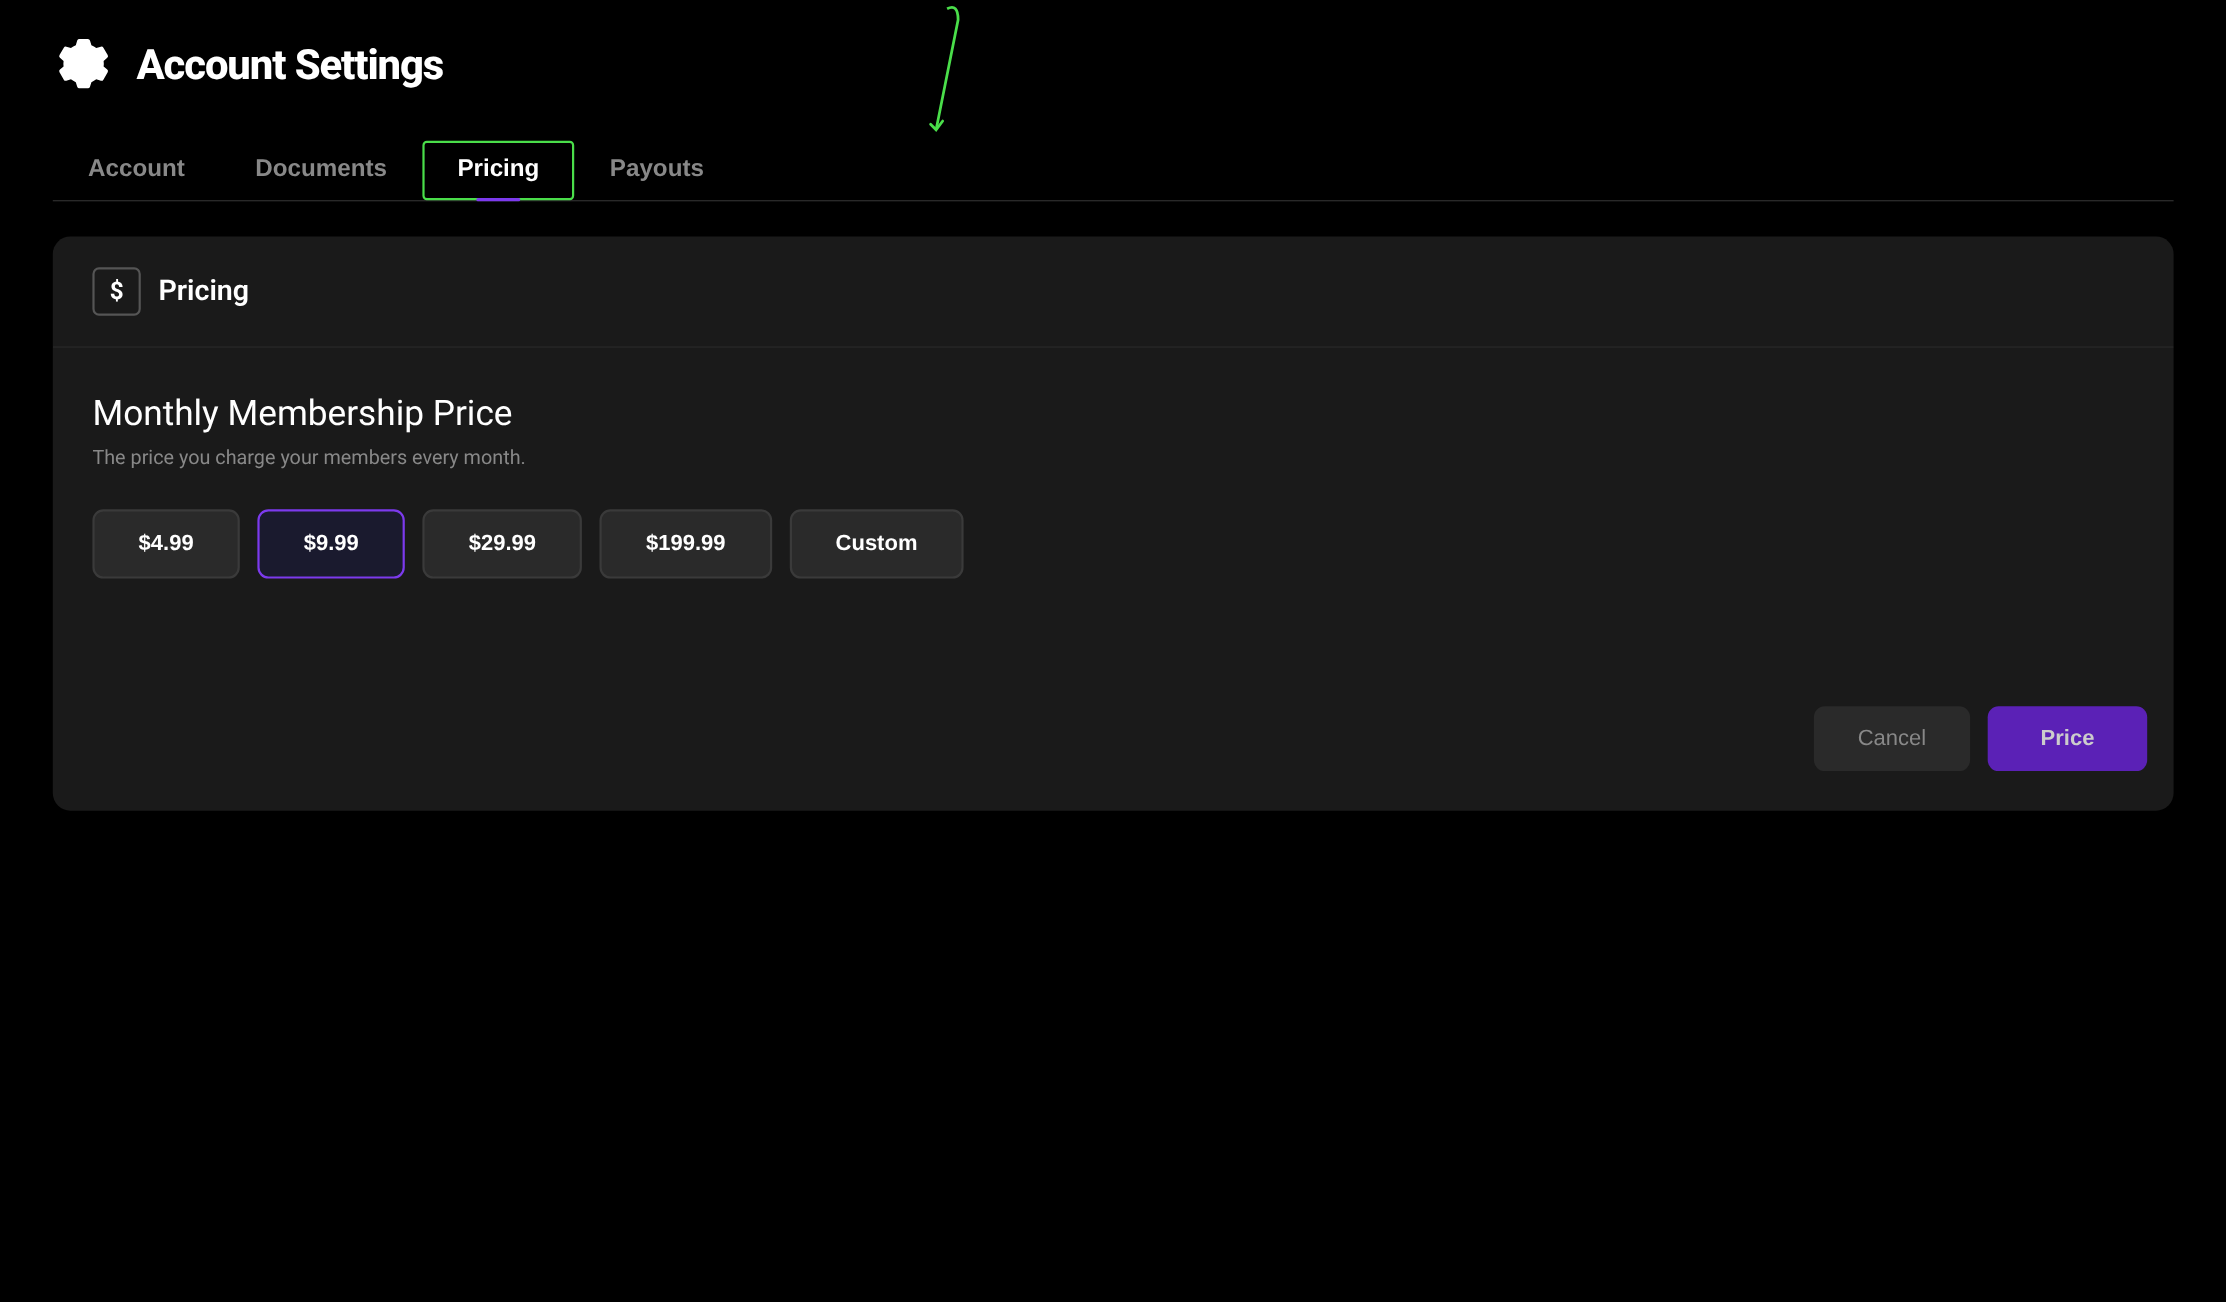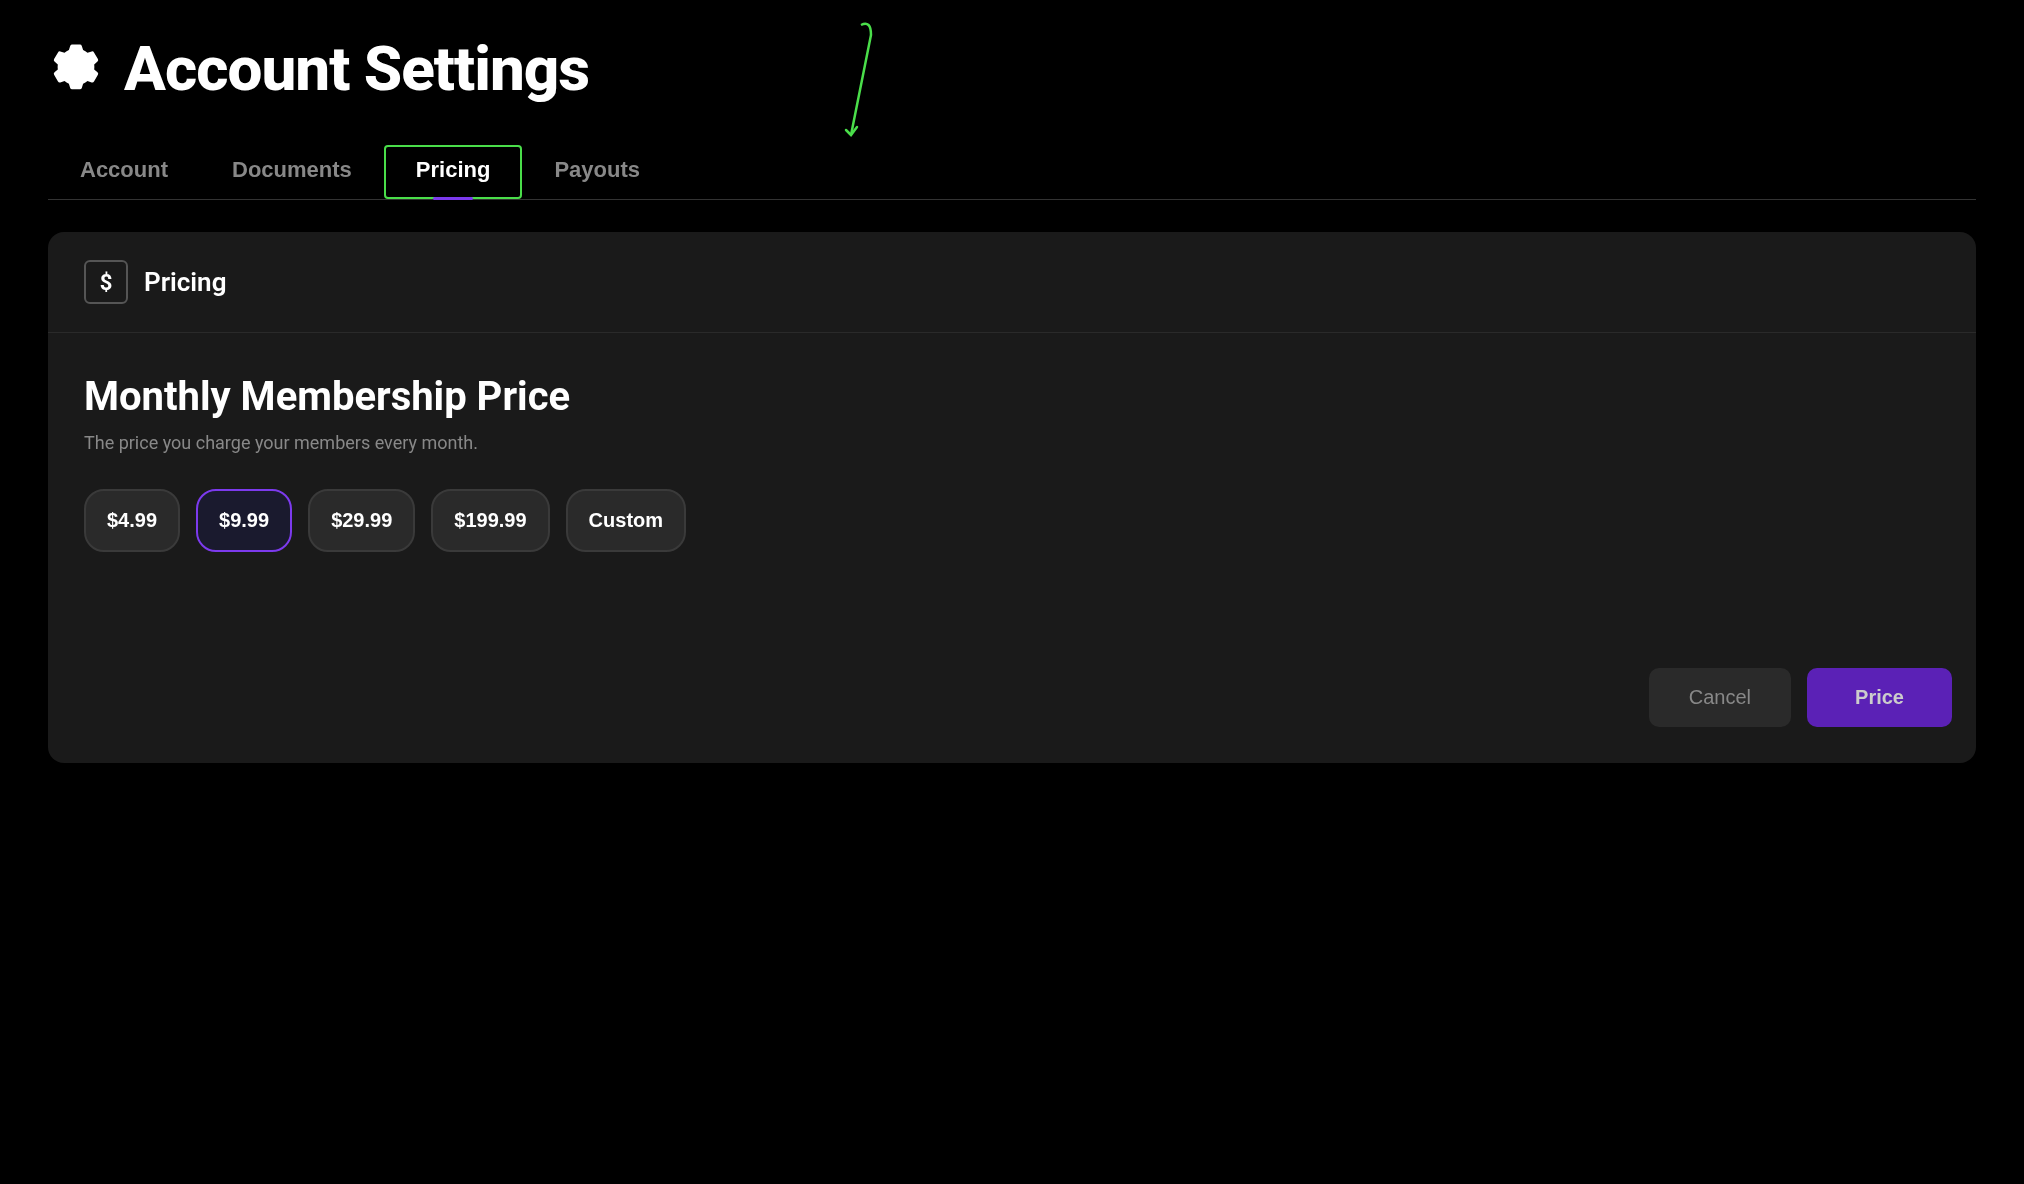--- a/index.html
+++ b/index.html
@@ -30,21 +30,21 @@
       margin-bottom: 40px;
     }
 
     .gear-icon {
       width: 56px;
       height: 56px;
       flex-shrink: 0;
     }
 
     .page-title {
-      font-size: 62px;
+      font-size: 38px;
       font-weight: 800;
       color: #fff;
       letter-spacing: -1px;
     }
 
     
     .tabs-container {
       position: relative;
       margin-bottom: 0;
     }
@@ -129,22 +129,22 @@
       font-size: 26px;
       font-weight: 600;
       color: #fff;
     }
 
     .pricing-card-body {
       padding: 40px 36px 48px 36px;
     }
 
     .membership-title {
-      font-size: 40px;
-      font-weight: 700;
+      font-size: 32px;
+      font-weight: 400;
       color: #fff;
       margin-bottom: 12px;
     }
 
     .membership-description {
       font-size: 18px;
       color: #888;
       margin-bottom: 36px;
     }
 
@@ -152,25 +152,25 @@
     .price-options {
       display: flex;
       gap: 16px;
       flex-wrap: wrap;
       margin-bottom: 36px;
     }
 
     .price-btn {
       background: #2a2a2a;
       border: 2px solid #3a3a3a;
-      border-radius: 20px;
+      border-radius: 10px;
       color: #fff;
       font-size: 20px;
       font-weight: 600;
-      padding: 18px 21px;
+      padding: 18px 40px;
       cursor: pointer;
       transition: border-color 0.2s, background 0.2s;
       outline: none;
     }
 
     .price-btn.selected {
       border-color: #7c3aed;
       background: #1a1a2e;
     }
 

